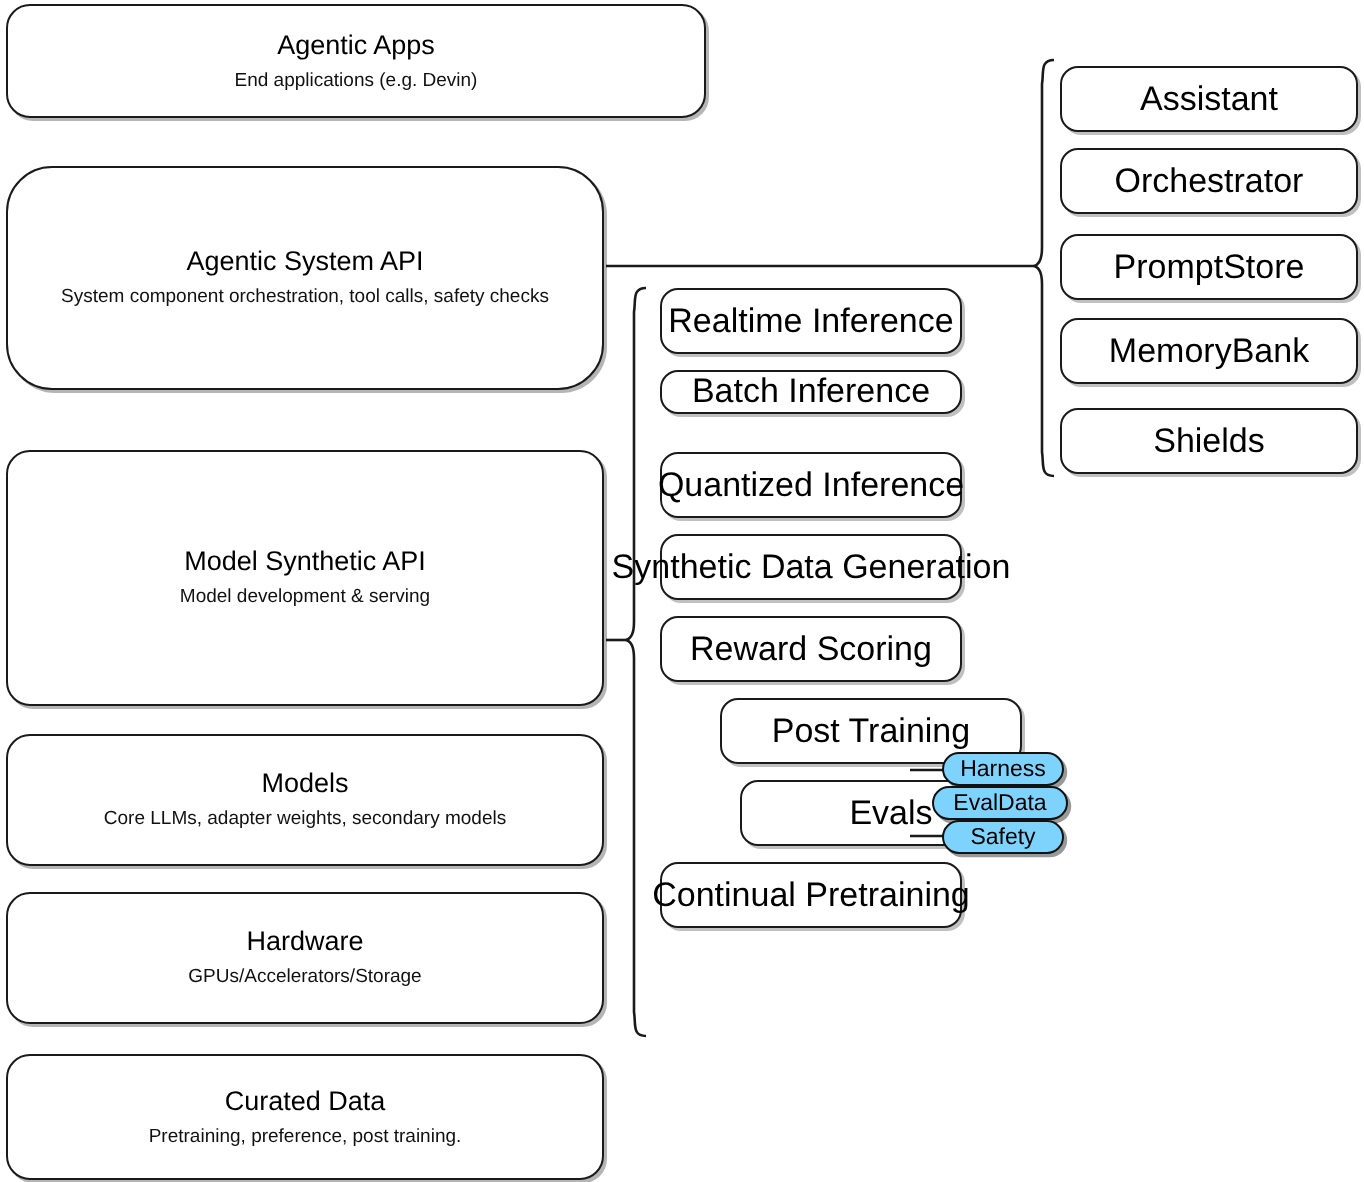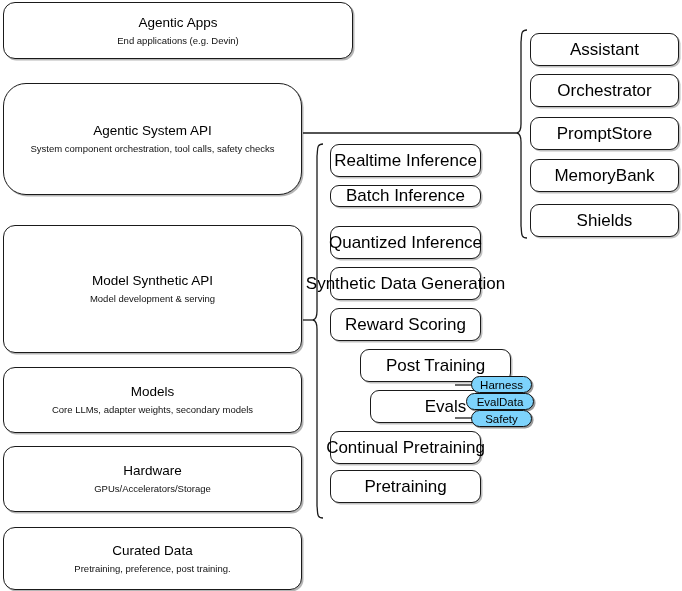--- a/index.html
+++ b/index.html
@@ -168,23 +168,20 @@
   </div>
   <div class="node cap" style="left:330px; top:349px; width:151px; height:33px;margin-left:30px;">
     <div class="title">Post Training</div>
   </div>
   <div class="node cap" style="left:330px; top:390px; width:151px; height:33px;margin-left:40px;">
     <div class="title">Evals</div>
   </div>
   <div class="node cap" style="left:330px; top:431px; width:151px; height:33px;">
     <div class="title">Continual Pretraining</div>
   </div>
-  <div class="node cap" style="left:330px; top:470px; width:151px; height:33px;">
-    <div class="title">Pretraining</div>
-  </div>
 
   <div class="pill" style="left:471px; top:376px; width:61px; height:17px;">
     <span>Harness</span>
   </div>
   <div class="pill" style="left:466px; top:393px; width:68px; height:17px;">
     <span>EvalData</span>
   </div>
   <div class="pill" style="left:471px; top:410px; width:61px; height:17px;">
     <span>Safety</span>
   </div>

